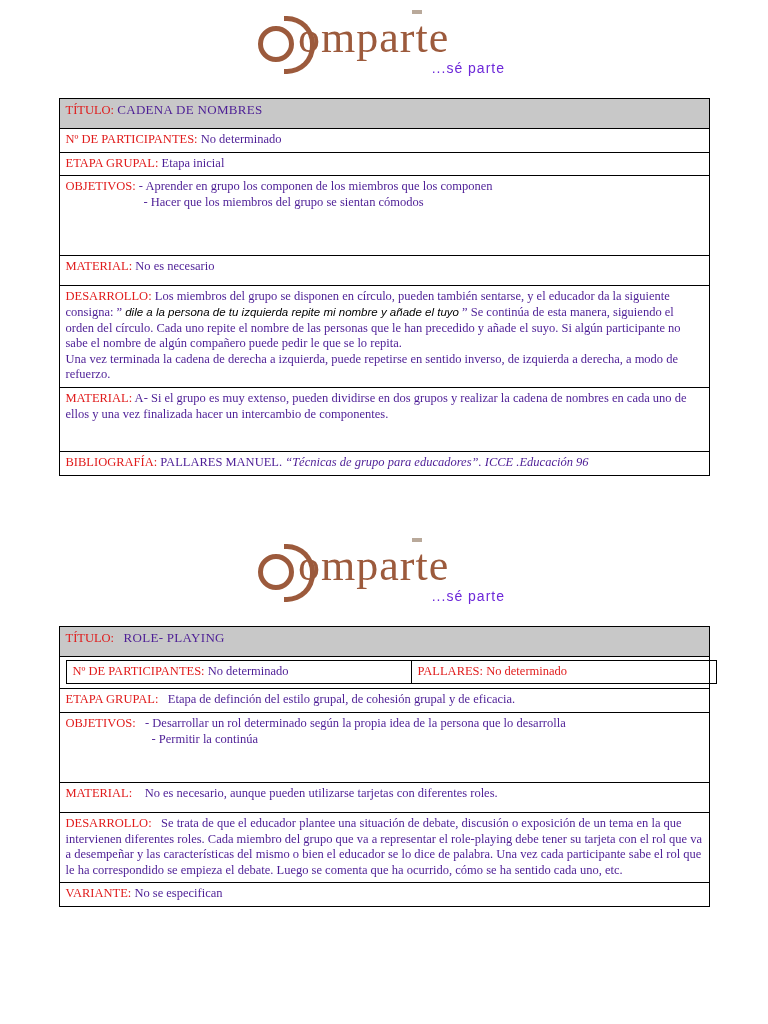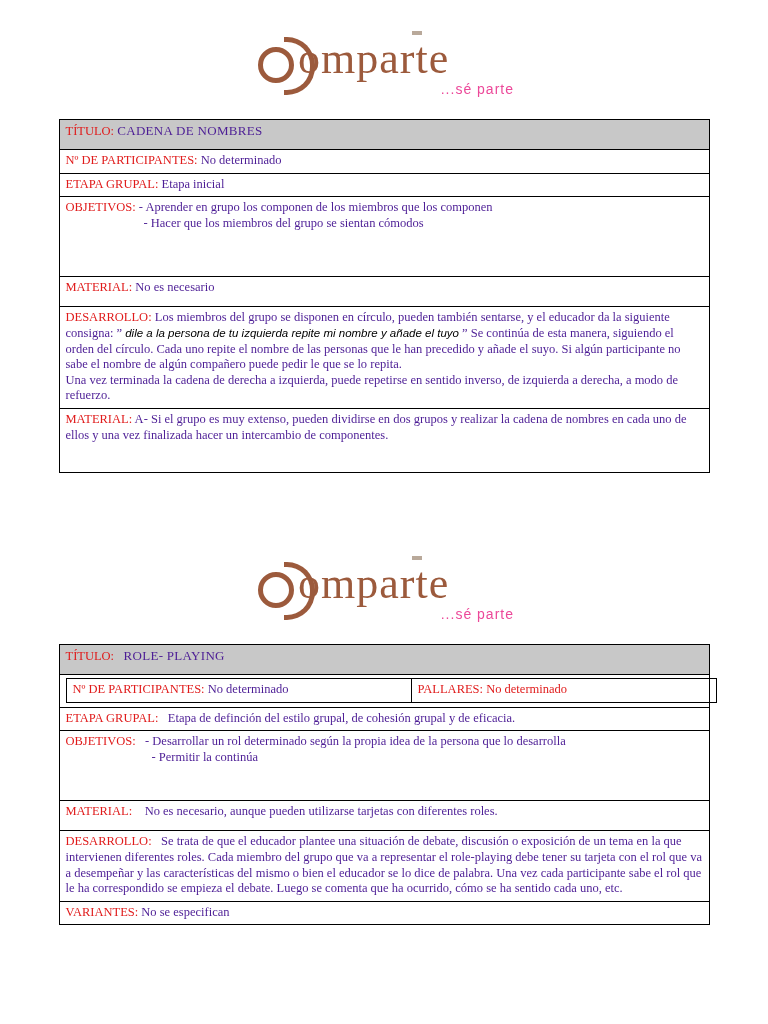--- a/index.html
+++ b/index.html
@@ -14,21 +14,20 @@
     color: #000000;
   }
   .page {
     width: 768px;
     position: relative;
   }
   .logo-block {
     text-align: center;
     padding-top: 10px;
     padding-bottom: 6px;
-    margin-top: 21px;
   }
   .logo {
     display: inline-block;
     position: relative;
     width: 260px;
     height: 78px;
   }
   .logo .tick {
     position: absolute;
     left: 158px;
@@ -60,26 +59,26 @@
     position: absolute;
     left: 44px;
     top: 2px;
     font-family: "Liberation Serif", serif;
     font-size: 44px;
     letter-spacing: 1px;
     color: #9c5a3c;
   }
   .logo .tagline {
     position: absolute;
-    right: 0;
+    right: 9px;
     top: 50px;
     font-family: "Liberation Sans", sans-serif;
     font-size: 14px;
     letter-spacing: 1px;
-    color: #ec4899;
+    color: #6d28d9;
   }
   table.sheet {
     border-collapse: collapse;
     width: 650px;
     margin: 0 auto;
     table-layout: fixed;
   }
   table.sheet td {
     border: 1px solid #000000;
     padding: 3px 6px 4px 6px;
@@ -222,20 +221,28 @@
           <span class="val">Los miembros del grupo se disponen en círculo, pueden también sentarse,  y el educador da la siguiente consigna: ”</span>
           <span class="italic-sans">dile a la persona de tu izquierda  repite mi nombre y añade el tuyo</span>
           <span class="val">”  Se continúa de esta manera,  siguiendo el orden del círculo. Cada uno repite el nombre de las personas que le han precedido y añade el suyo. Si  algún participante   no sabe el nombre de algún compañero puede pedir le que se lo repita.</span>
           <div class="val">Una vez terminada la cadena de derecha a izquierda, puede repetirse en sentido inverso,  de izquierda a derecha, a modo de refuerzo.</div>
         </td>
       </tr>
       <tr>
         <td class="variante-pad">
           <span class="lbl">MATERIAL:</span>
           <span class="val">A- Si el grupo es muy extenso, pueden  dividirse en dos grupos y realizar la cadena de  nombres en cada uno de ellos y  una vez finalizada  hacer un intercambio de componentes.</span>
+        </td>
+      </tr>
+      <tr>
+        <td>
+          <span class="lbl">BIBLIOGRAFÍA:</span>
+          <span class="val bib-val">PALLARES MANUEL.</span>
+          <span class="val bib-val bib-italic">“Técnicas de grupo para educadores”.</span>
+          <span class="val bib-val bib-italic">ICCE .Educación 96</span>
         </td>
       </tr>
     </tbody>
   </table>
 
   <div class="spacer-between"></div>
 
   <div class="logo-block">
     <div class="logo">
       <div class="tick"></div>
@@ -304,20 +311,20 @@
       </tr>
       <tr>
         <td>
           <span class="lbl">DESARROLLO:</span>
           &nbsp;
           <span class="val">Se trata de que el educador plantee una situación de debate, discusión o exposición de un tema en la que intervienen diferentes roles.  Cada miembro del grupo que va a representar el role-playing debe tener su tarjeta con el rol que va a desempeñar  y las características del mismo o bien el educador se lo dice de palabra. Una vez cada participante sabe el rol que le ha correspondido se empieza el debate. Luego se comenta  que ha ocurrido, cómo se ha sentido cada uno, etc.</span>
         </td>
       </tr>
       <tr>
         <td>
-          <span class="lbl">VARIANTES:</span>
+          <span class="lbl">VARIANTE:</span>
           <span class="val">No se especifican</span>
         </td>
       </tr>
     </tbody>
   </table>
 
 </div>
 
 </body></html>

